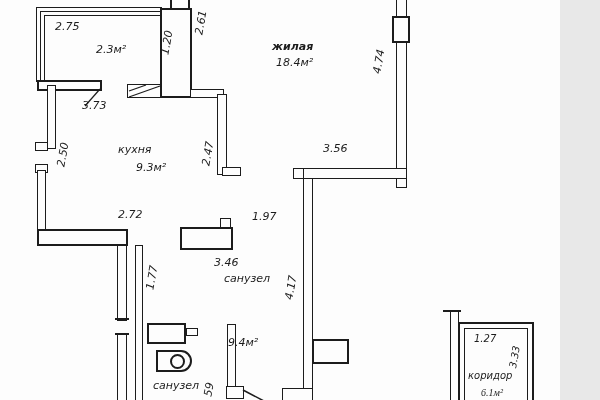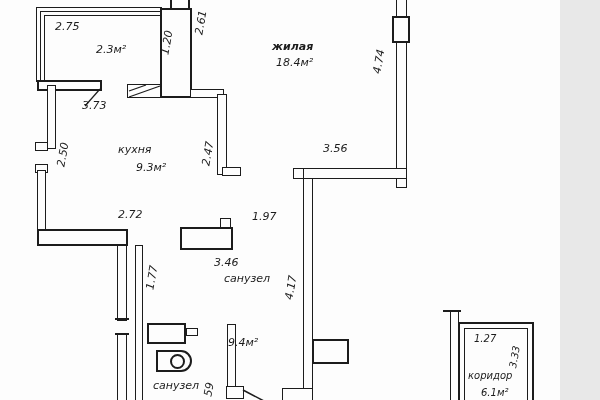--- a/index.html
+++ b/index.html
@@ -91,21 +91,21 @@
 
   <div class="lbl" style="left:118px;top:144px;">кухня</div>
   <div class="lbl" style="left:136px;top:162px;">9.3м²</div>
 
   <div class="lbl" style="left:224px;top:273px;">санузел</div>
   <div class="lbl" style="left:228px;top:289px;margin-top:48px;">9.4м²</div>
 
   <div class="lbl" style="left:153px;top:380px;">санузел</div>
 
   <div class="lbl sm" style="left:468px;top:371px;">коридор</div>
-  <div class="lbl sm" style="left:481px;top:388px;">6.1м²</div>
+  <div class="lbl sm" style="left:481px;top:388px;font-family:Liberation Serif, serif;">6.1м²</div>
 
   <div class="lbl" style="left:82px;top:100px;">3.73</div>
   <div class="lbl" style="left:323px;top:143px;">3.56</div>
   <div class="lbl" style="left:118px;top:209px;">2.72</div>
   <div class="lbl" style="left:252px;top:211px;">1.97</div>
   <div class="lbl" style="left:214px;top:257px;">3.46</div>
   <div class="lbl" style="left:250px;top:366px;margin-top:44px;">1.41</div>
   <div class="lbl sm" style="left:474px;top:334px;">1.27</div>
 
   <div class="lbl rot" style="left:152px;top:37px;">1.20</div>

